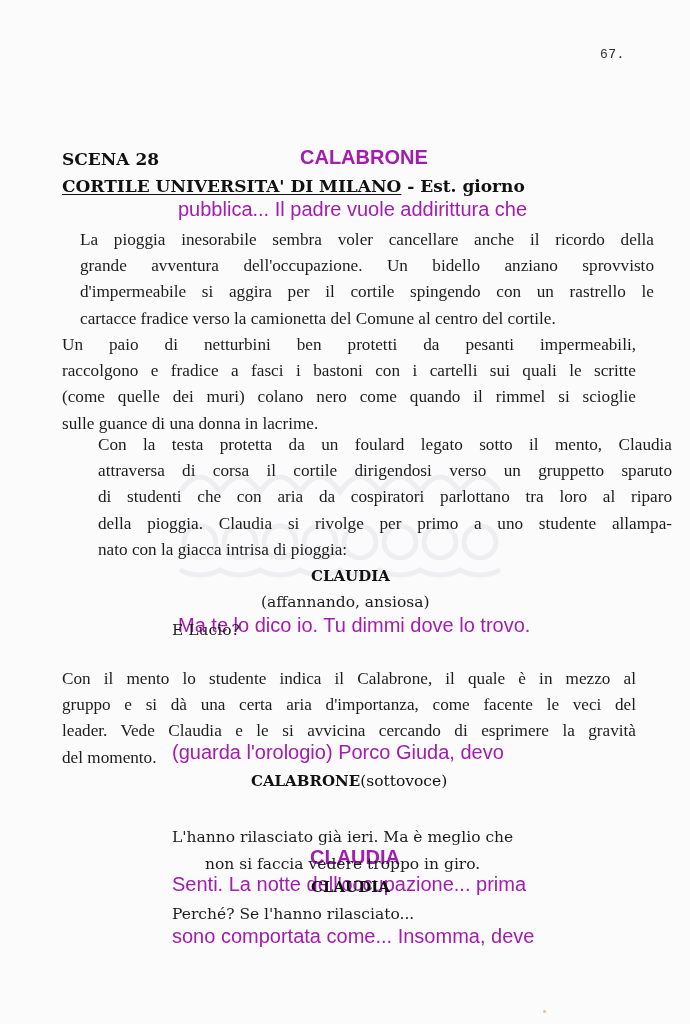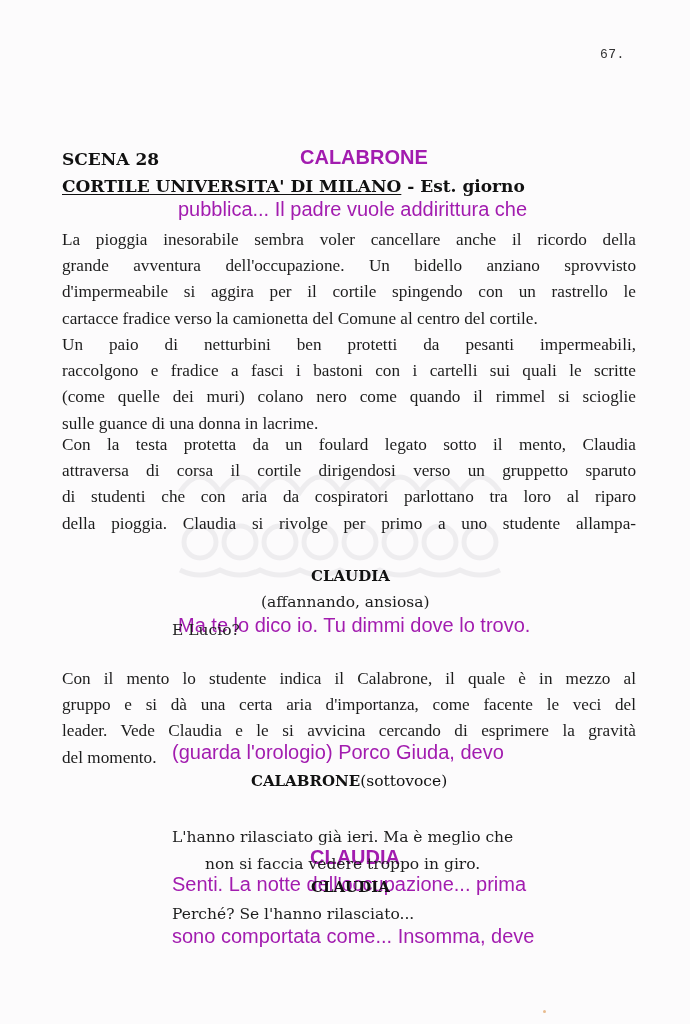--- a/index.html
+++ b/index.html
@@ -52,23 +52,23 @@
     }
     .para .line {
       display: block;
       text-align: justify;
       text-align-last: justify;
       white-space: nowrap;
     }
     .para .line.last {
       text-align-last: left;
     }
-    .p1 { top: 227px; }
+    .p1 { top: 227px; margin-left: 18px; }
     .p2 { top: 332px; }
-    .p3 { top: 432px; }
+    .p3 { top: 432px; margin-left: 36px; }
     .p4 { top: 666px; }
     .char-name {
       position: absolute;
       font-family: "DejaVu Serif", serif;
       font-weight: bold;
       font-size: 15px;
       color: #111;
       text-align: center;
     }
     .paren {
@@ -164,20 +164,21 @@
     <span class="line">raccolgono e fradice a fasci i bastoni con i cartelli sui quali le scritte</span>
     <span class="line">(come quelle dei muri) colano nero come quando il rimmel si scioglie</span>
     <span class="line last">sulle guance di una donna in lacrime.</span>
   </div>
 
   <div class="para p3">
     <span class="line">Con la testa protetta da un foulard legato sotto il mento, Claudia</span>
     <span class="line">attraversa di corsa il cortile dirigendosi verso un gruppetto sparuto</span>
     <span class="line">di studenti che con aria da cospiratori parlottano tra loro al riparo</span>
     <span class="line">della pioggia. Claudia si rivolge per primo a uno studente allampa-</span>
+    <span class="line last">nato con la giacca intrisa di pioggia:</span>
   </div>
 
   <div class="char-name" style="left:311px; top:567px;">CLAUDIA</div>
   <div class="paren" style="left:261px; top:593px;">(affannando, ansiosa)</div>
   <div class="dialogue" style="top:617px;">
     <div>E Lucio?</div>
   </div>
 
   <div class="para p4">
     <span class="line">Con il mento lo studente indica il Calabrone, il quale è in mezzo al</span>

